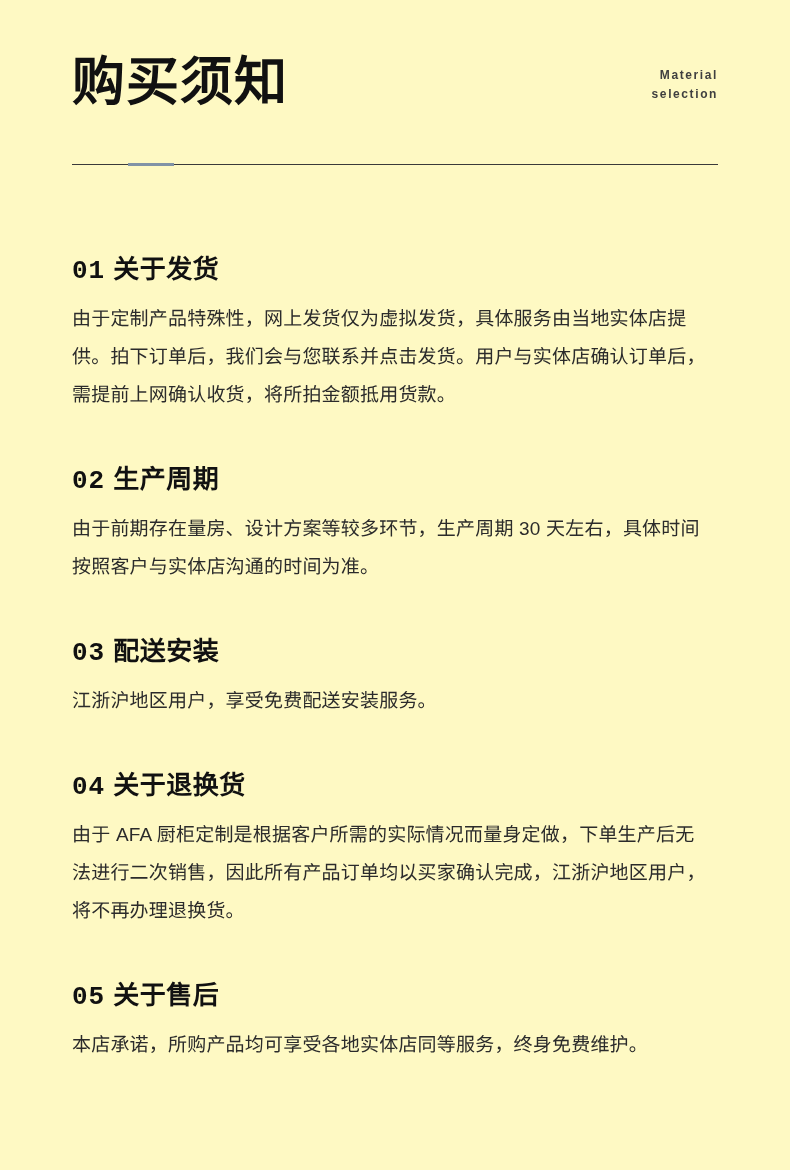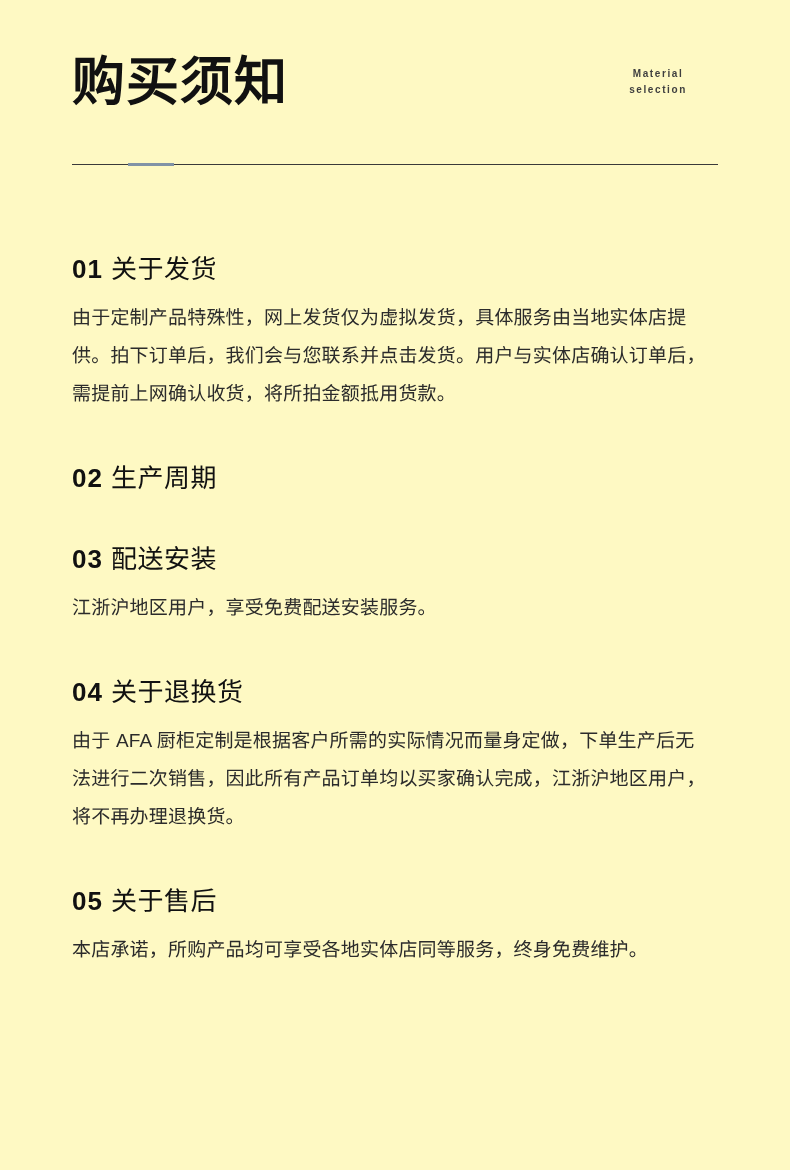--- a/index.html
+++ b/index.html
@@ -35,22 +35,22 @@
     letter-spacing: 1px;
     color: #111111;
     margin: 0;
     display: block;
   }
   .eyebrow {
     position: absolute;
     right: 0;
     top: 66px;
     width: 120px;
-    text-align: center;
-    font-size: 10px;
+    text-align: right;
+    font-size: 12px;
     line-height: 1.55;
     font-weight: 700;
     letter-spacing: 1.6px;
     color: #3f3f3f;
   }
   .rule-wrap {
     position: relative;
     margin-top: 50px;
     height: 3px;
   }
@@ -87,24 +87,25 @@
     font-weight: 700;
     letter-spacing: 0.5px;
     color: #111111;
     margin: 0 0 14px 0;
     display: block;
   }
   .section-num {
     display: inline;
     font-weight: 700;
     letter-spacing: 1px;
+    font-family: Liberation Mono, monospace;
   }
   .section-title {
     display: inline;
-    font-weight: 400;
+    font-weight: 700;
     margin-left: 8px;
   }
   .section-body {
     font-size: 19px;
     line-height: 2.0;
     color: #2b2b2b;
     letter-spacing: 0.2px;
     margin: 0;
     max-width: 640px;
   }
@@ -132,20 +133,21 @@
       <h2 class="section-heading">
         <span class="section-num">01</span><span class="section-title">关于发货</span>
       </h2>
       <p class="section-body">由于定制产品特殊性，网上发货仅为虚拟发货，具体服务由当地实体店提供。拍下订单后，我们会与您联系并点击发货。用户与实体店确认订单后，需提前上网确认收货，将所拍金额抵用货款。</p>
     </section>
 
     <section class="section">
       <h2 class="section-heading">
         <span class="section-num">02</span><span class="section-title">生产周期</span>
       </h2>
+      <p class="section-body">由于前期存在量房、设计方案等较多环节，生产周期 30 天左右，具体时间按照客户与实体店沟通的时间为准。</p>
     </section>
 
     <section class="section">
       <h2 class="section-heading">
         <span class="section-num">03</span><span class="section-title">配送安装</span>
       </h2>
       <p class="section-body">江浙沪地区用户，享受免费配送安装服务。</p>
     </section>
 
     <section class="section">

